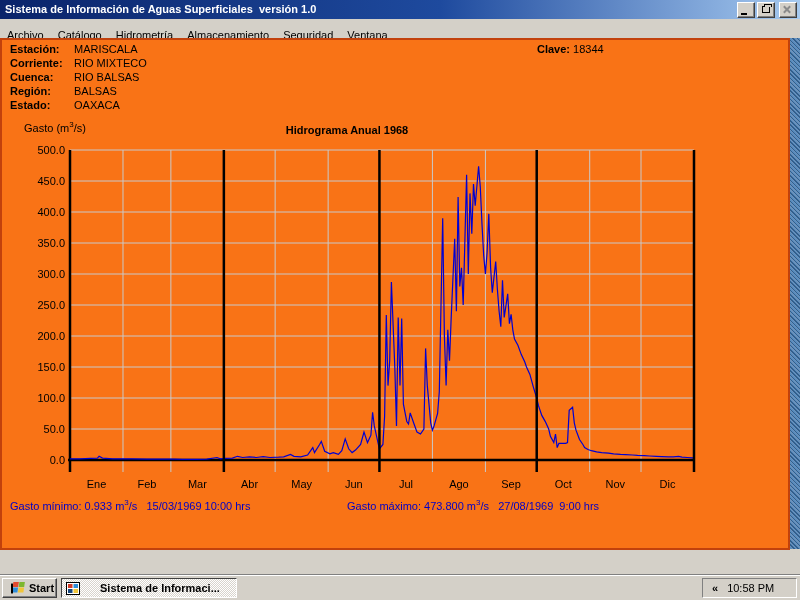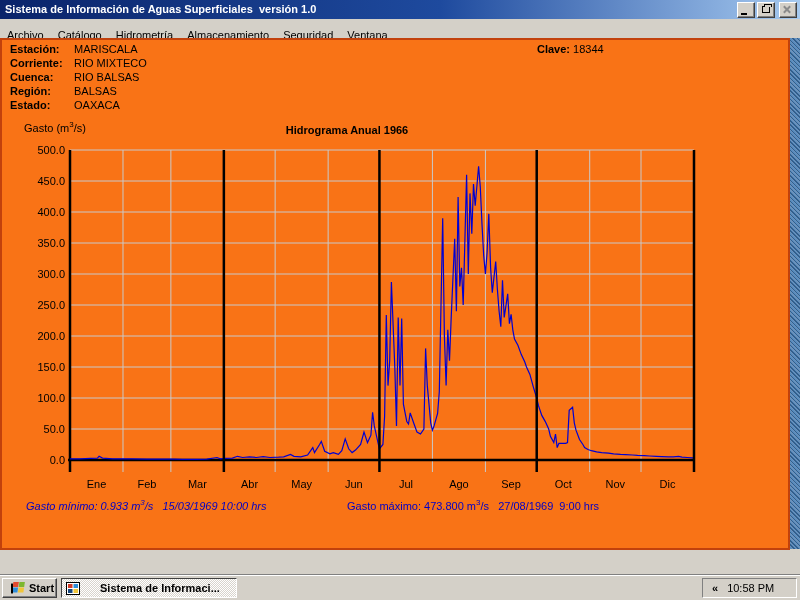--- a/index.html
+++ b/index.html
@@ -37,21 +37,21 @@
     grid-template-columns:64px auto;font-size:11px;line-height:14px;color:#000;}
   .st-label{font-weight:bold;}
   .clave-row{position:absolute;left:535px;top:2px;font-size:11px;line-height:14px;}
   .clave-row b{font-weight:bold;}
   .ylabel{position:absolute;left:8px;top:82px;font-size:11px;color:#000;margin-left:14px;}
   .sup{font-size:8px;vertical-align:super;line-height:0;}
   .chart-title{position:absolute;left:230px;top:84px;width:230px;text-align:center;
     font-size:11px;font-weight:bold;color:#000;}
   .plot-svg{position:absolute;left:0;top:102px;}
   .footer-note{position:absolute;top:460px;font-size:11px;color:#0000C8;white-space:pre;}
-  .footer-min{left:24px;font-style:italic;}
+  .footer-min{left:8px;}
   .footer-max{left:345px;}
   
   .statusbar{position:absolute;left:0;top:549px;width:800px;height:25px;
     background:#D4D0C8;font-size:11px;color:#000;padding-top:4px;box-sizing:border-box;}
   .statusbar span{margin-left:4px;}
   
   .taskbar{position:absolute;left:0;top:574px;width:800px;height:26px;
     background:#D4D0C8;border-top:1px solid #808080;box-shadow:inset 0 1px 0 #fff;}
   .startbtn{position:absolute;left:2px;top:3px;width:55px;height:20px;
     background:#D4D0C8;border:1px solid;border-color:#fff #404040 #404040 #fff;
@@ -105,21 +105,21 @@
         <div class="st-label">Cuenca:</div>
         <div class="st-value">RIO BALSAS</div>
         <div class="st-label">Región:</div>
         <div class="st-value">BALSAS</div>
         <div class="st-label">Estado:</div>
         <div class="st-value">OAXACA</div>
       </div>
     <div class="clave-row"><b>Clave:</b> <span>18344</span></div>
 
     <div class="ylabel"><span>Gasto (m</span><span class="sup">3</span><span>/s)</span></div>
-    <div class="chart-title">Hidrograma Anual 1966</div>
+    <div class="chart-title">Hidrograma Anual 1968</div>
 
     <svg class="plot-svg" width="786" height="352">
         <line x1="68" y1="287" x2="692" y2="287" stroke="#C9C9C9" stroke-width="1"></line>
         <line x1="68" y1="256" x2="692" y2="256" stroke="#C9C9C9" stroke-width="1"></line>
         <line x1="68" y1="225" x2="692" y2="225" stroke="#C9C9C9" stroke-width="1"></line>
         <line x1="68" y1="194" x2="692" y2="194" stroke="#C9C9C9" stroke-width="1"></line>
         <line x1="68" y1="163" x2="692" y2="163" stroke="#C9C9C9" stroke-width="1"></line>
         <line x1="68" y1="132" x2="692" y2="132" stroke="#C9C9C9" stroke-width="1"></line>
         <line x1="68" y1="101" x2="692" y2="101" stroke="#C9C9C9" stroke-width="1"></line>
         <line x1="68" y1="70" x2="692" y2="70" stroke="#C9C9C9" stroke-width="1"></line>

